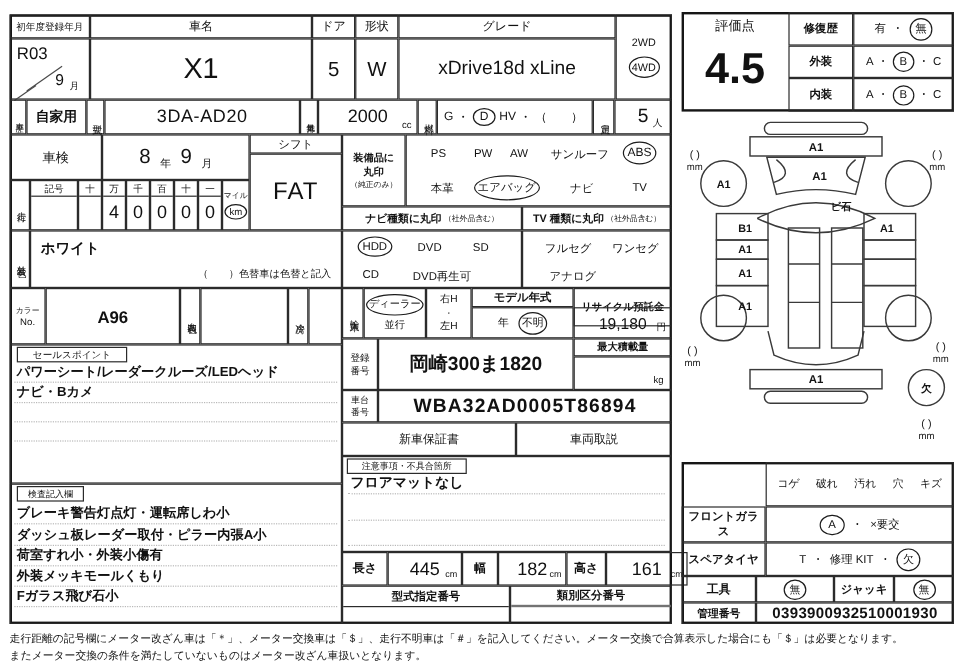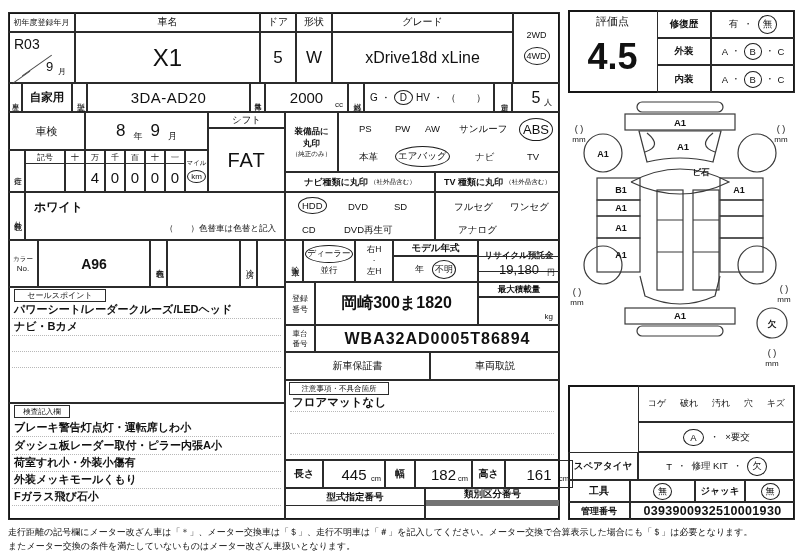--- a/index.html
+++ b/index.html
@@ -172,21 +172,21 @@
   <div class="bx col" style="left:285px;top:112px;width:53px;height:60px">
     <span style="font-size:8.5px" class="b">装備品に</span>
     <span style="font-size:8.5px" class="b">丸印</span>
     <span style="font-size:6.5px">（純正のみ）</span>
   </div>
   <div class="bx" style="left:338px;top:112px;width:222px;height:60px">
     <span class="a" style="left:20px;top:10px;font-size:9.5px">PS</span>
     <span class="a" style="left:56px;top:10px;font-size:9.5px">PW</span>
     <span class="a" style="left:86px;top:10px;font-size:9.5px">AW</span>
     <span class="a" style="left:120px;top:10px;font-size:9.5px">サンルーフ</span>
-    <span class="a circ" style="left:180px;top:5px;padding:3px 3px;font-size:13px">ABS</span>
+    <span class="a circ" style="left:180px;top:5px;padding:3px 3px;font-size:10px">ABS</span>
     <span class="a" style="left:20px;top:38px;font-size:9.5px">本革</span>
     <span class="a circ" style="left:56px;top:33px;padding:3px 2px;font-size:9.5px">エアバッグ</span>
     <span class="a" style="left:136px;top:38px;font-size:9.5px">ナビ</span>
     <span class="a" style="left:188px;top:38px;font-size:9.5px">TV</span>
   </div>
 
   <div class="bx" style="left:285px;top:172px;width:150px;height:20px">
     <span class="b" style="font-size:9px">ナビ種類に丸印</span>
     <span style="font-size:6.5px;margin-left:2px">（社外品含む）</span>
   </div>
@@ -269,21 +269,21 @@
   <div class="bx" style="left:505px;top:460px;width:68px;height:28px">
     <span style="font-size:15px">161</span>
     <span class="a" style="right:3px;bottom:4px;font-size:7.5px">cm</span>
   </div>
 
   <div class="bx col" style="left:285px;top:488px;width:140px;height:32px">
     <div style="width:100%;height:17px;border-bottom:1px solid #2b2b2b;display:flex;align-items:center;justify-content:center;font-size:9.5px" class="b">型式指定番号</div>
     <div style="flex:1"></div>
   </div>
   <div class="bx col" style="left:425px;top:488px;width:135px;height:32px">
-    <div style="width:100%;height:17px;border-bottom:6px solid #737373;display:flex;align-items:center;justify-content:center;font-size:9.5px" class="b">類別区分番号</div>
+    <div style="width:100%;height:17px;border-bottom:2px solid #737373;display:flex;align-items:center;justify-content:center;font-size:9.5px" class="b">類別区分番号</div>
     <div style="flex:1"></div>
   </div>
 
   <div class="bx2" style="left:568px;top:10px;width:227px;height:83px"></div>
   <div class="a" style="left:568px;top:14px;width:89px;height:14px;display:flex;align-items:center;justify-content:center;font-size:11px">評価点</div>
   <div class="a b" style="left:568px;top:26px;width:89px;height:62px;display:flex;align-items:center;justify-content:center;font-size:36px">4.5</div>
   <div class="bx b" style="left:657px;top:10px;width:54px;height:28px;font-size:9.5px">修復歴</div>
   <div class="bx" style="left:711px;top:10px;width:84px;height:28px;font-size:9.5px">
     <span>有</span>
     <span style="margin:0 5px">・</span>
@@ -358,20 +358,21 @@
   </svg>
 
   <div class="bx2" style="left:568px;top:385px;width:227px;height:135px"></div>
   <div class="bx" style="left:638px;top:385px;width:157px;height:37px;font-size:9px;justify-content:space-around;padding:0 2px">
     <span>コゲ</span>
     <span>破れ</span>
     <span>汚れ</span>
     <span>穴</span>
     <span>キズ</span>
   </div>
+  <div class="bx b" style="left:568px;top:422px;width:70px;height:30px;font-size:9.5px">フロントガラス</div>
   <div class="bx" style="left:638px;top:422px;width:157px;height:30px;font-size:9.5px">
     <span class="circ" style="padding:2px 6px">A</span>
     <span style="margin:0 6px">・</span>
     <span>×要交</span>
   </div>
   <div class="bx b" style="left:568px;top:452px;width:70px;height:28px;font-size:9.5px">スペアタイヤ</div>
   <div class="bx" style="left:638px;top:452px;width:157px;height:28px;font-size:9.5px">
     <span>T</span>
     <span style="margin:0 5px">・</span>
     <span>修理 KIT</span>

